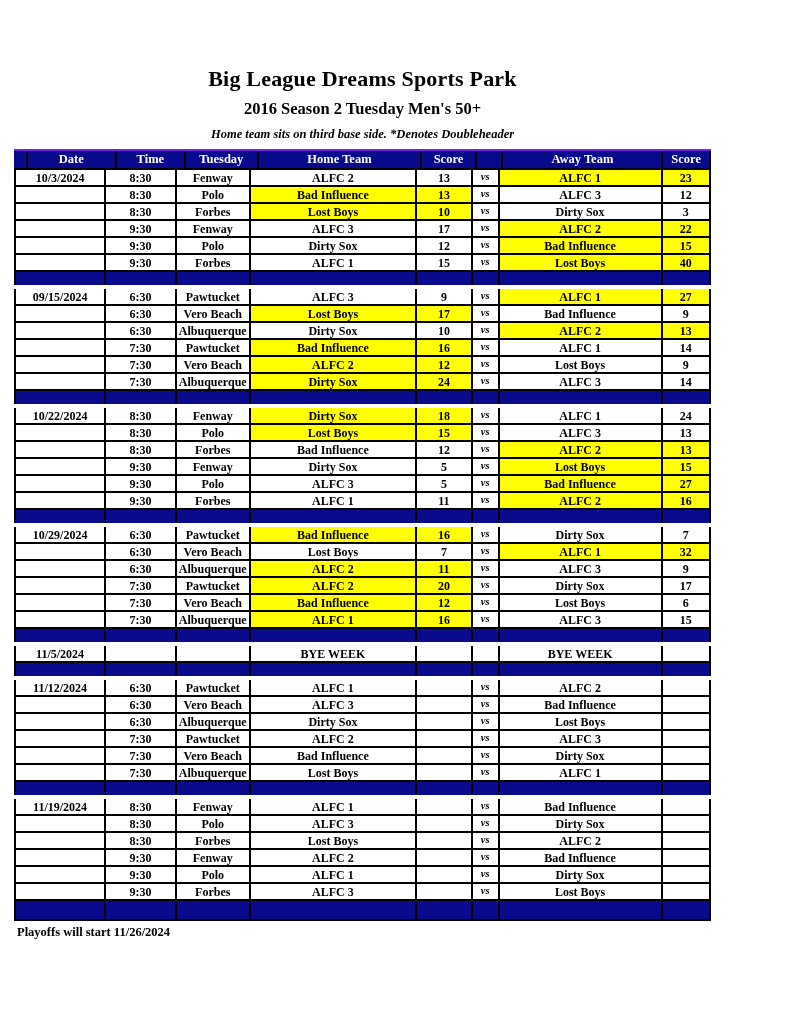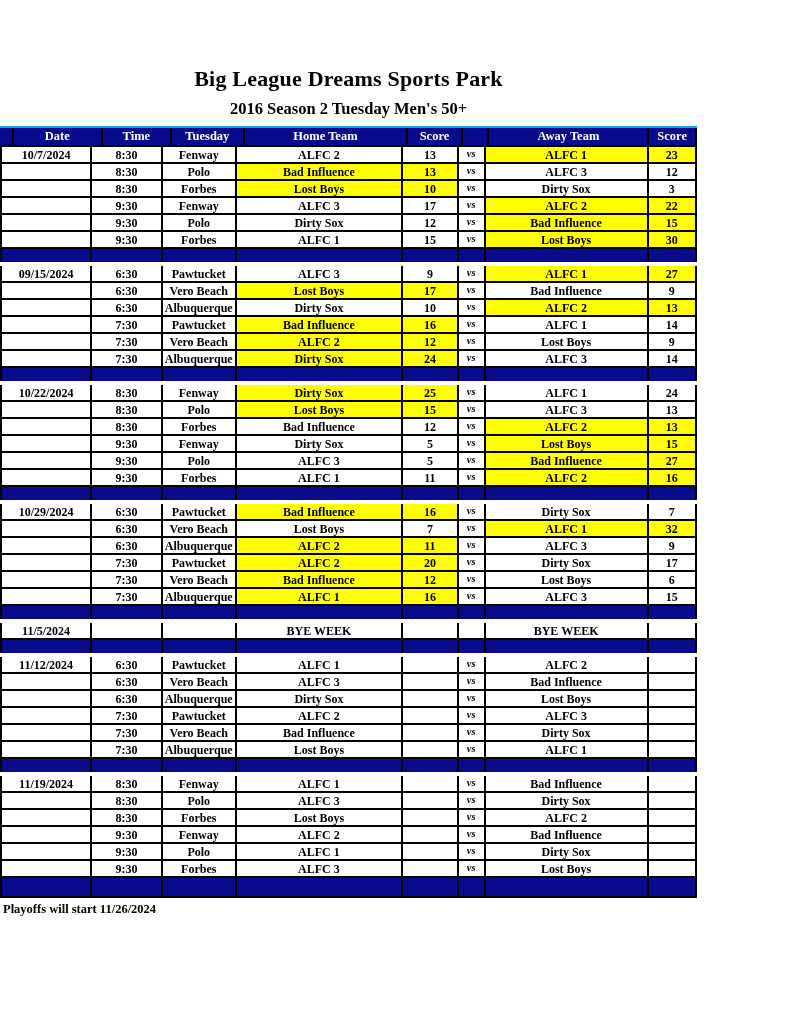--- a/index.html
+++ b/index.html
@@ -3,21 +3,21 @@
 <meta charset="utf-8">
 <style>
   * { margin: 0; padding: 0; box-sizing: border-box; }
   html, body { background: #ffffff; }
   body {
     width: 791px; height: 1024px;
     font-family: "Liberation Serif", "DejaVu Serif", serif;
     color: #000;
     overflow: hidden;
   }
-  .content { width: 697px; padding-top: 66px; }
+  .content { margin-left: 14px; width: 697px; padding-top: 66px; }
   .page-title {
     font-size: 22px; font-weight: bold; text-align: center; letter-spacing: 0.2px;
   }
   .page-subtitle {
     font-size: 16.5px; font-weight: bold; text-align: center; margin-top: 7px;
   }
   .page-note {
     font-size: 12.5px; font-weight: bold; font-style: italic; text-align: center; margin-top: 8px;
   }
   .sched { margin-top: 7px; width: 697px; }
@@ -32,56 +32,57 @@
   .c0 { width: 93px; }  
   .c1 { width: 73px; }  
   .c2 { width: 76px; }  
   .c3 { width: 172px; } 
   .c4 { width: 57px; }  
   .c5 { width: 28px; text-align: right; }  
   .c6 { width: 168px; } 
   .c7 { width: 52px; }  
   .header-row {
     background: var(--navy, #0a0a8c);
-    border-top: 2px solid #0ea5e9; border-bottom: 2px solid #000; padding-left: 12px;
+    border-top: 2px solid #6d28d9; border-bottom: 2px solid #000; padding-left: 12px;
   }
   .header-row .cell { color: #fff; height: 17px; font-size: 12.5px; background: var(--navy, #0a0a8c); }
   .block { border-top: 0; }
   .data-row { border-bottom: 2px solid #000; }
   .data-row .cell { height: 15px; background: #fff; }
   .cell.win { background: var(--highlight, #ffff00); }
   .cell.vs-cell { font-style: italic; font-size: 10.5px; }
   .sep-row { background: var(--navy, #0a0a8c); margin-bottom: 4px; }
   .sep-row .cell { height: 13px; background: var(--navy, #0a0a8c); border-left-color: #000; }
   .bottom-row { background: var(--navy, #0a0a8c); border-bottom: 2px solid #000; }
   .bottom-row .cell { height: 18px; background: var(--navy, #0a0a8c); }
   .playoffs-note { margin-top: 4px; padding-left: 3px; font-size: 12.5px; font-weight: bold; }
 </style>
 </head>
 <body>
 
 <div class="content">
   <div class="page-title">Big League Dreams Sports Park</div>
   <div class="page-subtitle">2016 Season 2 Tuesday Men's 50+</div>
+  <div class="page-note">Home team sits on third base side.  *Denotes Doubleheader</div>
 
   <div class="sched">
     <div class="row header-row">
         <div class="cell c0">Date</div>
         <div class="cell c1">Time</div>
         <div class="cell c2">Tuesday</div>
         <div class="cell c3">Home Team</div>
         <div class="cell c4">Score</div>
         <div class="cell c5"></div>
         <div class="cell c6">Away Team</div>
         <div class="cell c7">Score</div>
       </div>
     <div>
         <div class="block">
           <div class="row data-row">
-            <div class="cell c0">10/7/2024</div>
+            <div class="cell c0">10/3/2024</div>
             <div class="cell c1">8:30</div>
             <div class="cell c2">Fenway</div>
             <div class="cell c3">ALFC 2</div>
             <div class="cell c4">13</div>
             <div class="cell c5 vs-cell">vs</div>
             <div class="cell c6 win">ALFC 1</div>
             <div class="cell c7 win">23</div>
           </div>
           <div class="row data-row">
             <div class="cell c0"></div>
@@ -124,21 +125,21 @@
             <div class="cell c7 win">15</div>
           </div>
           <div class="row data-row">
             <div class="cell c0"></div>
             <div class="cell c1">9:30</div>
             <div class="cell c2">Forbes</div>
             <div class="cell c3">ALFC 1</div>
             <div class="cell c4">15</div>
             <div class="cell c5 vs-cell">vs</div>
             <div class="cell c6 win">Lost Boys</div>
-            <div class="cell c7 win">30</div>
+            <div class="cell c7 win">40</div>
           </div>
         </div>
         <div class="row sep-row">
           <div class="cell c0"></div>
           <div class="cell c1"></div>
           <div class="cell c2"></div>
           <div class="cell c3"></div>
           <div class="cell c4"></div>
           <div class="cell c5"></div>
           <div class="cell c6"></div>
@@ -215,21 +216,21 @@
           <div class="cell c5"></div>
           <div class="cell c6"></div>
           <div class="cell c7"></div>
         </div>
         <div class="block">
           <div class="row data-row">
             <div class="cell c0">10/22/2024</div>
             <div class="cell c1">8:30</div>
             <div class="cell c2">Fenway</div>
             <div class="cell c3 win">Dirty Sox</div>
-            <div class="cell c4 win">25</div>
+            <div class="cell c4 win">18</div>
             <div class="cell c5 vs-cell">vs</div>
             <div class="cell c6">ALFC 1</div>
             <div class="cell c7">24</div>
           </div>
           <div class="row data-row">
             <div class="cell c0"></div>
             <div class="cell c1">8:30</div>
             <div class="cell c2">Polo</div>
             <div class="cell c3 win">Lost Boys</div>
             <div class="cell c4 win">15</div>

